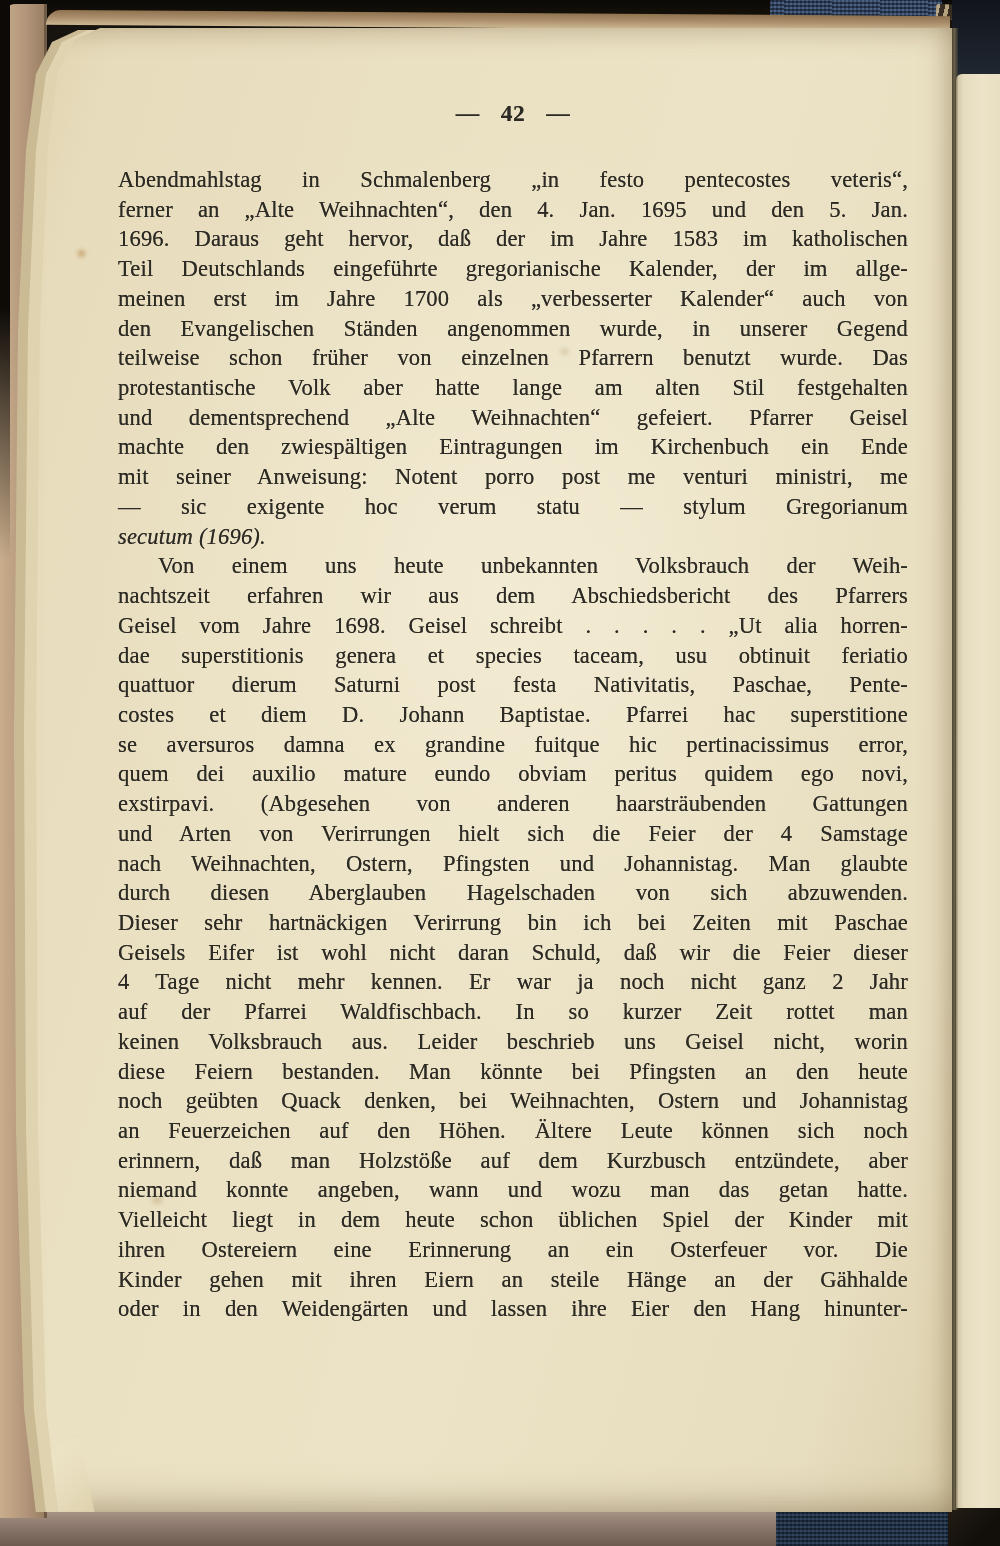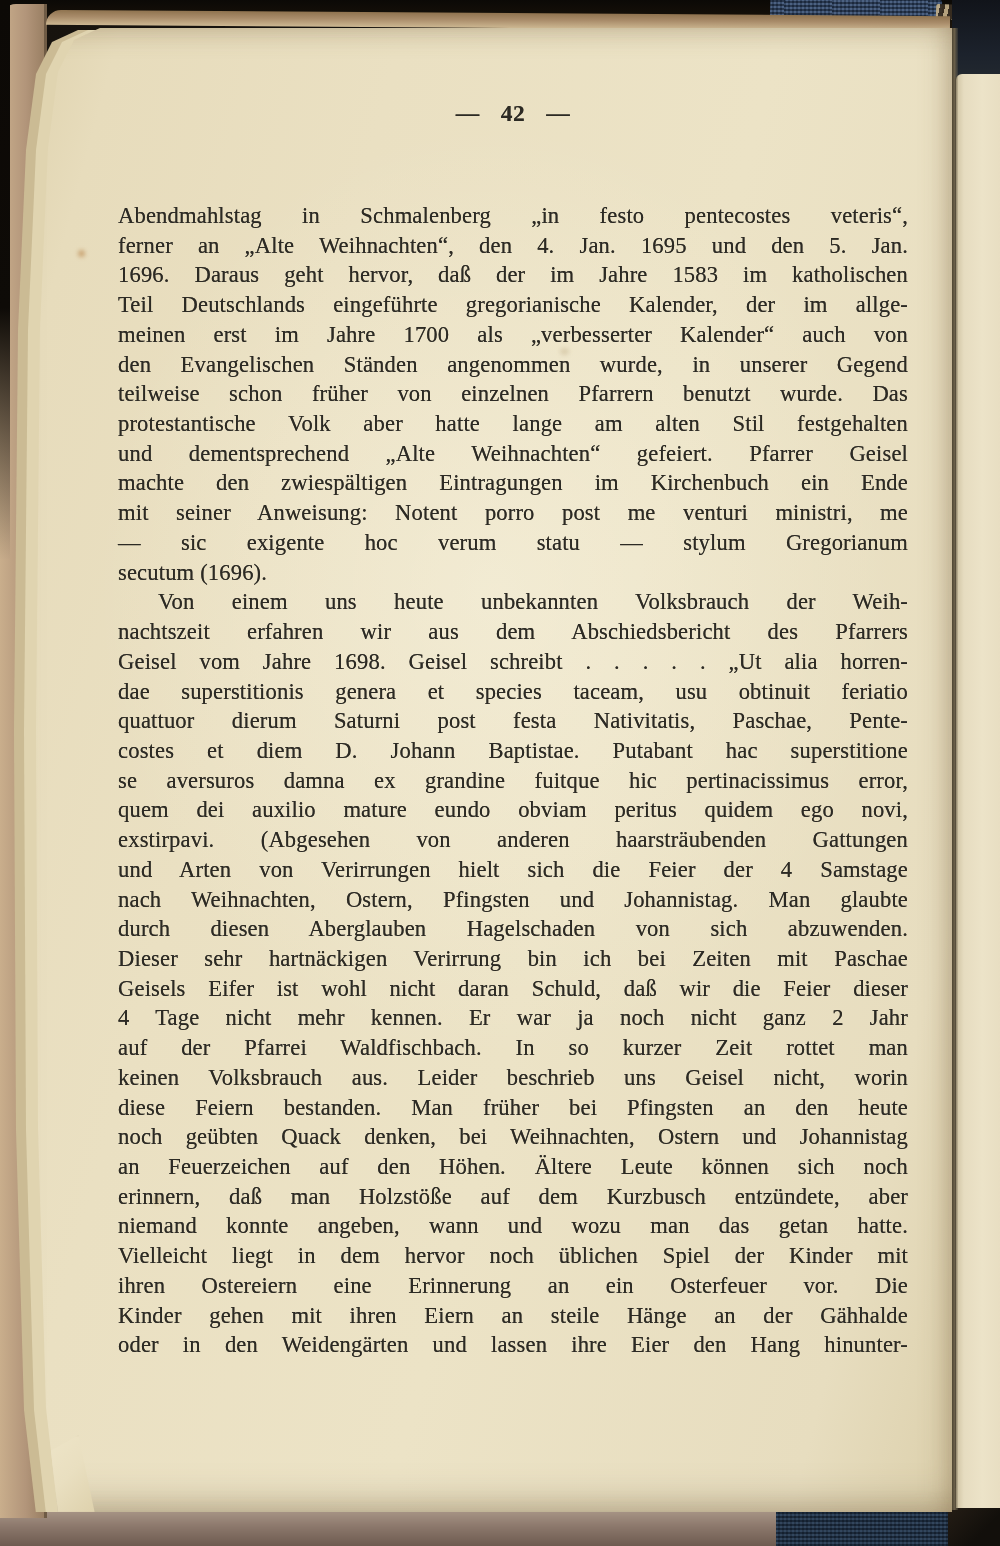--- a/index.html
+++ b/index.html
@@ -72,26 +72,26 @@
   .fox.f3{left:560px;top:320px;width:9px;height:7px;background:rgba(150,125,75,.22);}
   .dogear{position:absolute;left:10px;top:1404px;width:90px;height:80px;
     background:linear-gradient(135deg,#f1e8cd 0%,#e9dfc0 60%,#ddd0ab 100%);
     clip-path:polygon(6% 48%,76% 4%,94% 100%,0 100%);
     box-shadow:inset 2px 2px 3px rgba(120,95,55,.5);}
   
   .pagenum{position:absolute;left:118px;top:72px;width:790px;
     display:flex;justify-content:center;gap:21px;
     font-size:23.5px;font-weight:bold;color:var(--ink);letter-spacing:.5px;
     text-shadow:0 0 .5px rgba(40,38,32,.6);}
-  .textblock{position:absolute;left:118px;top:137px;width:790px;color:var(--ink);margin-top:36px;}
+  .textblock{position:absolute;left:118px;top:137px;width:790px;color:var(--ink);}
   .line{height:29.72px;line-height:29.72px;font-size:22.6px;white-space:nowrap;
     text-align:justify;text-align-last:justify;letter-spacing:.15px;
     text-shadow:0 0 .55px rgba(44,42,36,.75);}
   .line.indent{padding-left:40px;}
-  .line.paraend{text-align-last:left;}
+  .line.paraend{text-align-last:left;font-style:italic;}
 </style>
 </head>
 <body>
 
 <div class="scene" style="--paper: #eae0c2; --ink: #2c2a24;">
 
   <div class="cover-top"></div>
   <div class="blue-fabric"></div>
   <div class="stitches"></div>
   <div class="blue-right-dark"></div>
@@ -133,38 +133,38 @@
         <div class="line">und dementsprechend „Alte Weihnachten“ gefeiert. Pfarrer Geisel</div>
         <div class="line">machte den zwiespältigen Eintragungen im Kirchenbuch ein Ende</div>
         <div class="line">mit seiner Anweisung: Notent porro post me venturi ministri, me</div>
         <div class="line">— sic exigente hoc verum statu — stylum Gregorianum</div>
         <div class="line paraend">secutum (1696).</div>
         <div class="line indent">Von einem uns heute unbekannten Volksbrauch der Weih-</div>
         <div class="line">nachtszeit erfahren wir aus dem Abschiedsbericht des Pfarrers</div>
         <div class="line">Geisel vom Jahre 1698. Geisel schreibt . . . . . „Ut alia horren-</div>
         <div class="line">dae superstitionis genera et species taceam, usu obtinuit feriatio</div>
         <div class="line">quattuor dierum Saturni post festa Nativitatis, Paschae, Pente-</div>
-        <div class="line">costes et diem D. Johann Baptistae. Putabant hac superstitione</div>
+        <div class="line">costes et diem D. Johann Baptistae. Pfarrei hac superstitione</div>
         <div class="line">se aversuros damna ex grandine fuitque hic pertinacissimus error,</div>
         <div class="line">quem dei auxilio mature eundo obviam peritus quidem ego novi,</div>
         <div class="line">exstirpavi. (Abgesehen von anderen haarsträubenden Gattungen</div>
         <div class="line">und Arten von Verirrungen hielt sich die Feier der 4 Samstage</div>
         <div class="line">nach Weihnachten, Ostern, Pfingsten und Johannistag. Man glaubte</div>
         <div class="line">durch diesen Aberglauben Hagelschaden von sich abzuwenden.</div>
         <div class="line">Dieser sehr hartnäckigen Verirrung bin ich bei Zeiten mit Paschae</div>
         <div class="line">Geisels Eifer ist wohl nicht daran Schuld, daß wir die Feier dieser</div>
         <div class="line">4 Tage nicht mehr kennen. Er war ja noch nicht ganz 2 Jahr</div>
         <div class="line">auf der Pfarrei Waldfischbach. In so kurzer Zeit rottet man</div>
         <div class="line">keinen Volksbrauch aus. Leider beschrieb uns Geisel nicht, worin</div>
-        <div class="line">diese Feiern bestanden. Man früher bei Pfingsten an den heute</div>
+        <div class="line">diese Feiern bestanden. Man könnte bei Pfingsten an den heute</div>
         <div class="line">noch geübten Quack denken, bei Weihnachten, Ostern und Johannistag</div>
         <div class="line">an Feuerzeichen auf den Höhen. Ältere Leute können sich noch</div>
         <div class="line">erinnern, daß man Holzstöße auf dem Kurzbusch entzündete, aber</div>
         <div class="line">niemand konnte angeben, wann und wozu man das getan hatte.</div>
-        <div class="line">Vielleicht liegt in dem hervor noch üblichen Spiel der Kinder mit</div>
+        <div class="line">Vielleicht liegt in dem heute schon üblichen Spiel der Kinder mit</div>
         <div class="line">ihren Ostereiern eine Erinnerung an ein Osterfeuer vor. Die</div>
         <div class="line">Kinder gehen mit ihren Eiern an steile Hänge an der Gähhalde</div>
         <div class="line">oder in den Weidengärten und lassen ihre Eier den Hang hinunter-</div>
       </div>
 
     <div class="dogear"></div>
   </div>
 
   <div class="outer-dark-strip"></div>
 </div>

